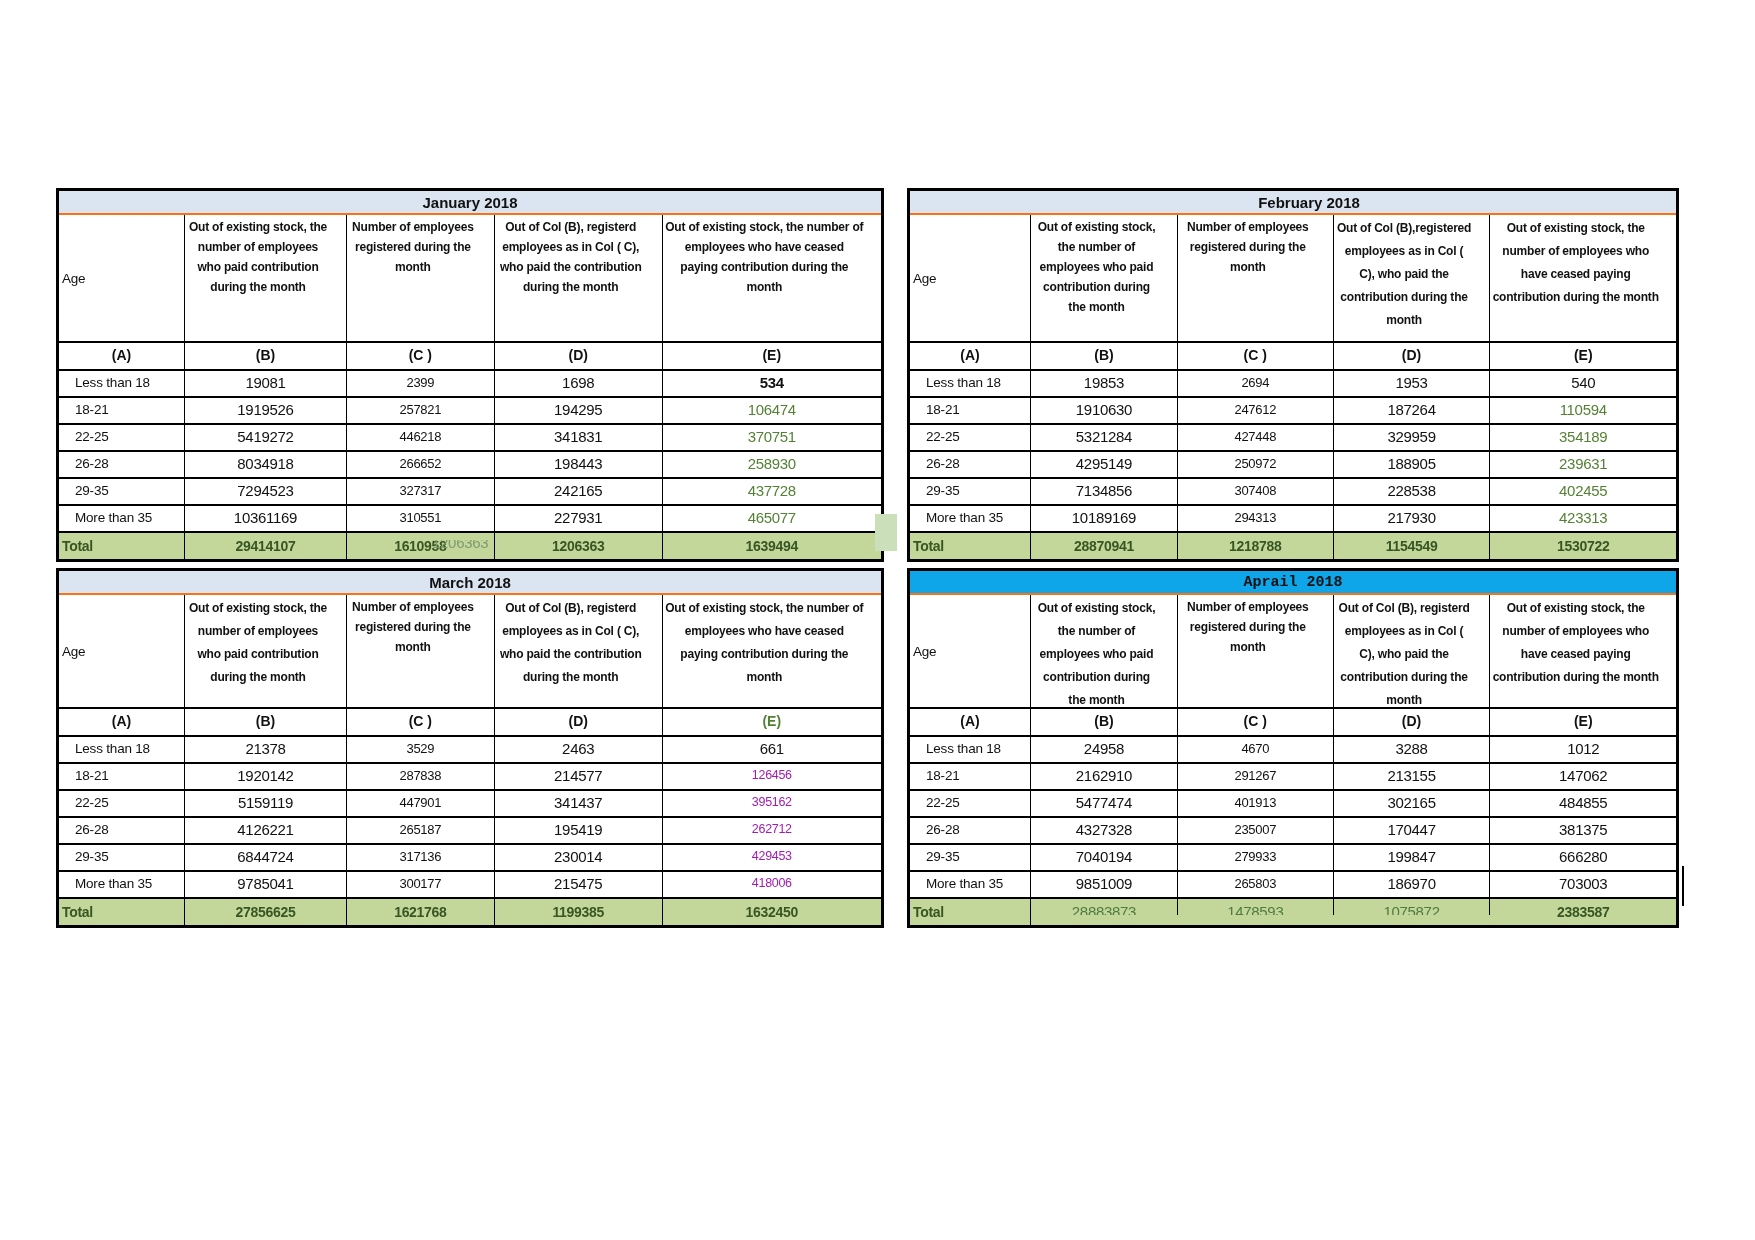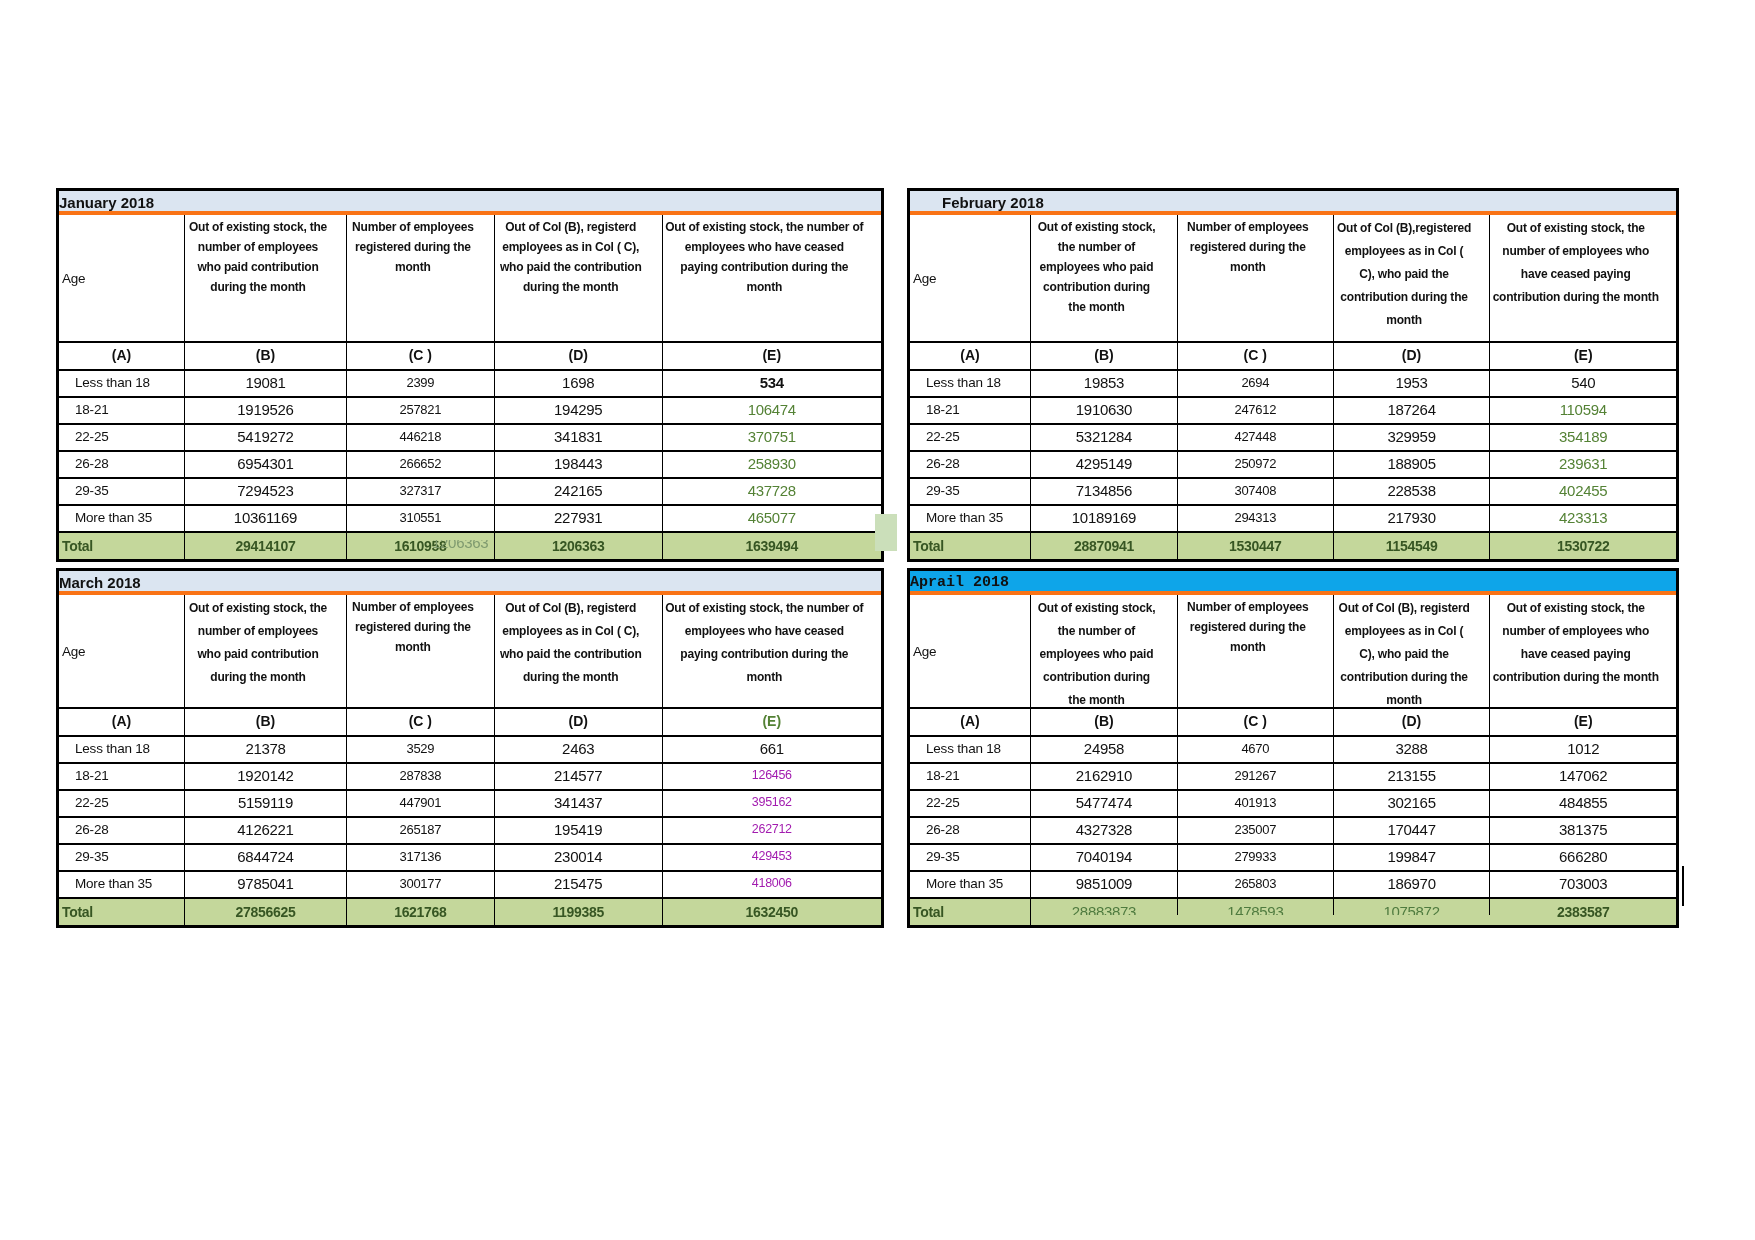--- a/index.html
+++ b/index.html
@@ -1,20 +1,20 @@
 <!DOCTYPE html>
 <html><head>
 <meta charset="utf-8">
 <style>
   html,body{margin:0;padding:0;background:#ffffff;}
   #canvas{position:relative;width:1755px;height:1240px;background:#ffffff;overflow:hidden;
           font-family:"Liberation Sans", sans-serif;color:#111;}
   .tbl{position:absolute;background:#fff;border:3px solid #000;box-sizing:border-box;}
-  .t-title{height:24px;line-height:24px;font-weight:bold;font-size:15px;
-           border-bottom:4px solid #f97316;box-sizing:border-box;}
+  .t-title{height:24px;line-height:24px;text-align:center;font-weight:bold;font-size:15px;
+           border-bottom:2px solid #f97316;box-sizing:border-box;}
   .t-row{display:grid;box-sizing:border-box;}
   .t-row + .t-row{border-top:2px solid #000;}
   .cell{box-sizing:border-box;overflow:hidden;border-right:1.6px solid #000;}
   .cell:last-child{border-right:none;}
   .hdr{font-weight:bold;font-size:12px;line-height:20px;text-align:center;padding:2px 17px 0 2px;
        letter-spacing:-0.2px;}
   .hdr.clip{line-height:23px;}
   .hdr.age{display:flex;align-items:center;justify-content:flex-start;padding-left:3px;
            font-weight:normal;font-size:13.5px;}
   .ltr{height:26px;line-height:24px;text-align:center;font-weight:bold;font-size:14px;}
@@ -73,21 +73,21 @@
         </div>
         <div class="t-row" style="grid-template-columns: 127fr 163fr 149fr 169fr 220fr;">
           <div class="cell lbl">22-25</div>
           <div class="cell num">5419272</div>
           <div class="cell num c-num">446218</div>
           <div class="cell num">341831</div>
           <div class="cell num e-green">370751</div>
         </div>
         <div class="t-row" style="grid-template-columns: 127fr 163fr 149fr 169fr 220fr;">
           <div class="cell lbl">26-28</div>
-          <div class="cell num">6954301</div>
+          <div class="cell num">8034918</div>
           <div class="cell num c-num">266652</div>
           <div class="cell num">198443</div>
           <div class="cell num e-green">258930</div>
         </div>
         <div class="t-row" style="grid-template-columns: 127fr 163fr 149fr 169fr 220fr;">
           <div class="cell lbl">29-35</div>
           <div class="cell num">7294523</div>
           <div class="cell num c-num">327317</div>
           <div class="cell num">242165</div>
           <div class="cell num e-green">437728</div>
@@ -161,21 +161,21 @@
         <div class="t-row" style="grid-template-columns: 122fr 148fr 157fr 158fr 187fr;">
           <div class="cell lbl">More than 35</div>
           <div class="cell num">10189169</div>
           <div class="cell num c-num">294313</div>
           <div class="cell num">217930</div>
           <div class="cell num e-green">423313</div>
         </div>
         <div class="t-row t-total" style="grid-template-columns: 122fr 148fr 157fr 158fr 187fr; background: rgb(196, 215, 155);">
           <div class="cell tot lbl2">Total</div>
           <div class="cell tot">28870941</div>
-          <div class="cell tot">1530447</div>
+          <div class="cell tot">1218788</div>
           <div class="cell tot">1154549</div>
           <div class="cell tot">1530722</div>
         </div>
       </div>
       <div class="tbl" style="left: 56px; top: 568px; width: 828px;">
         <div class="t-title" style="background: rgb(219, 229, 241);">March 2018</div>
         <div class="t-row" style="grid-template-columns: 127fr 163fr 149fr 169fr 220fr; height: 112px;">
           <div class="cell hdr age">Age</div>
           <div class="cell hdr clip">Out of existing stock, the number of employees who paid contribution during the month</div>
           <div class="cell hdr">Number of employees registered during the month</div>

